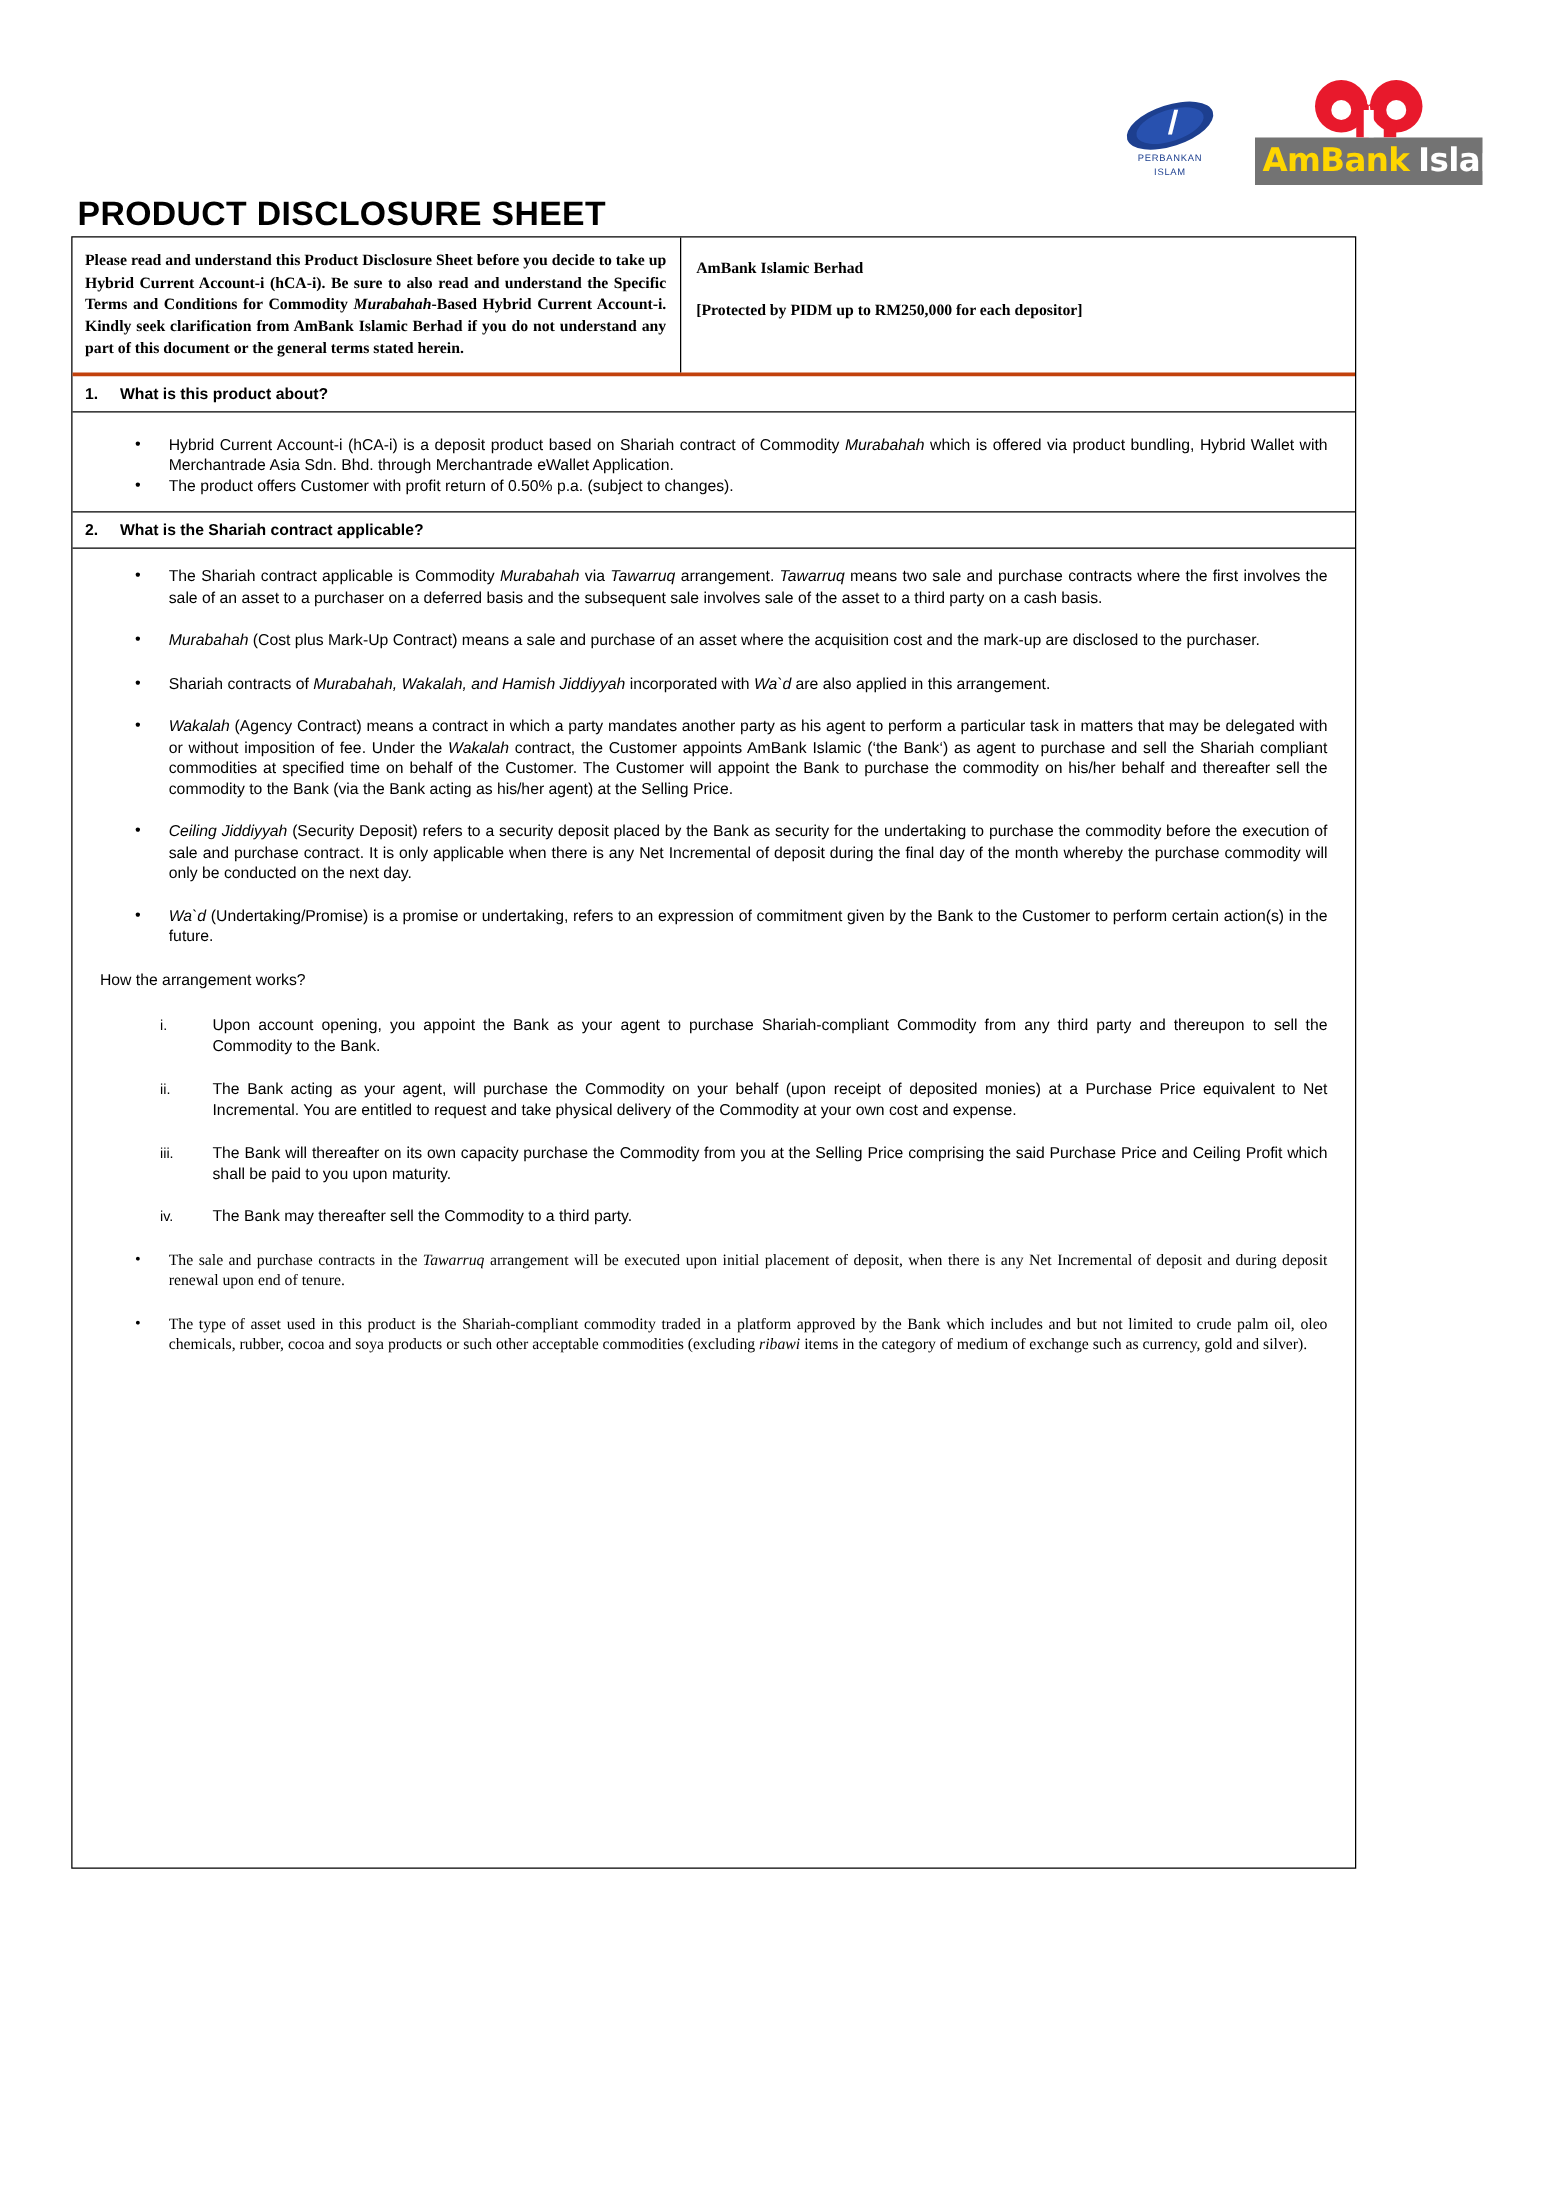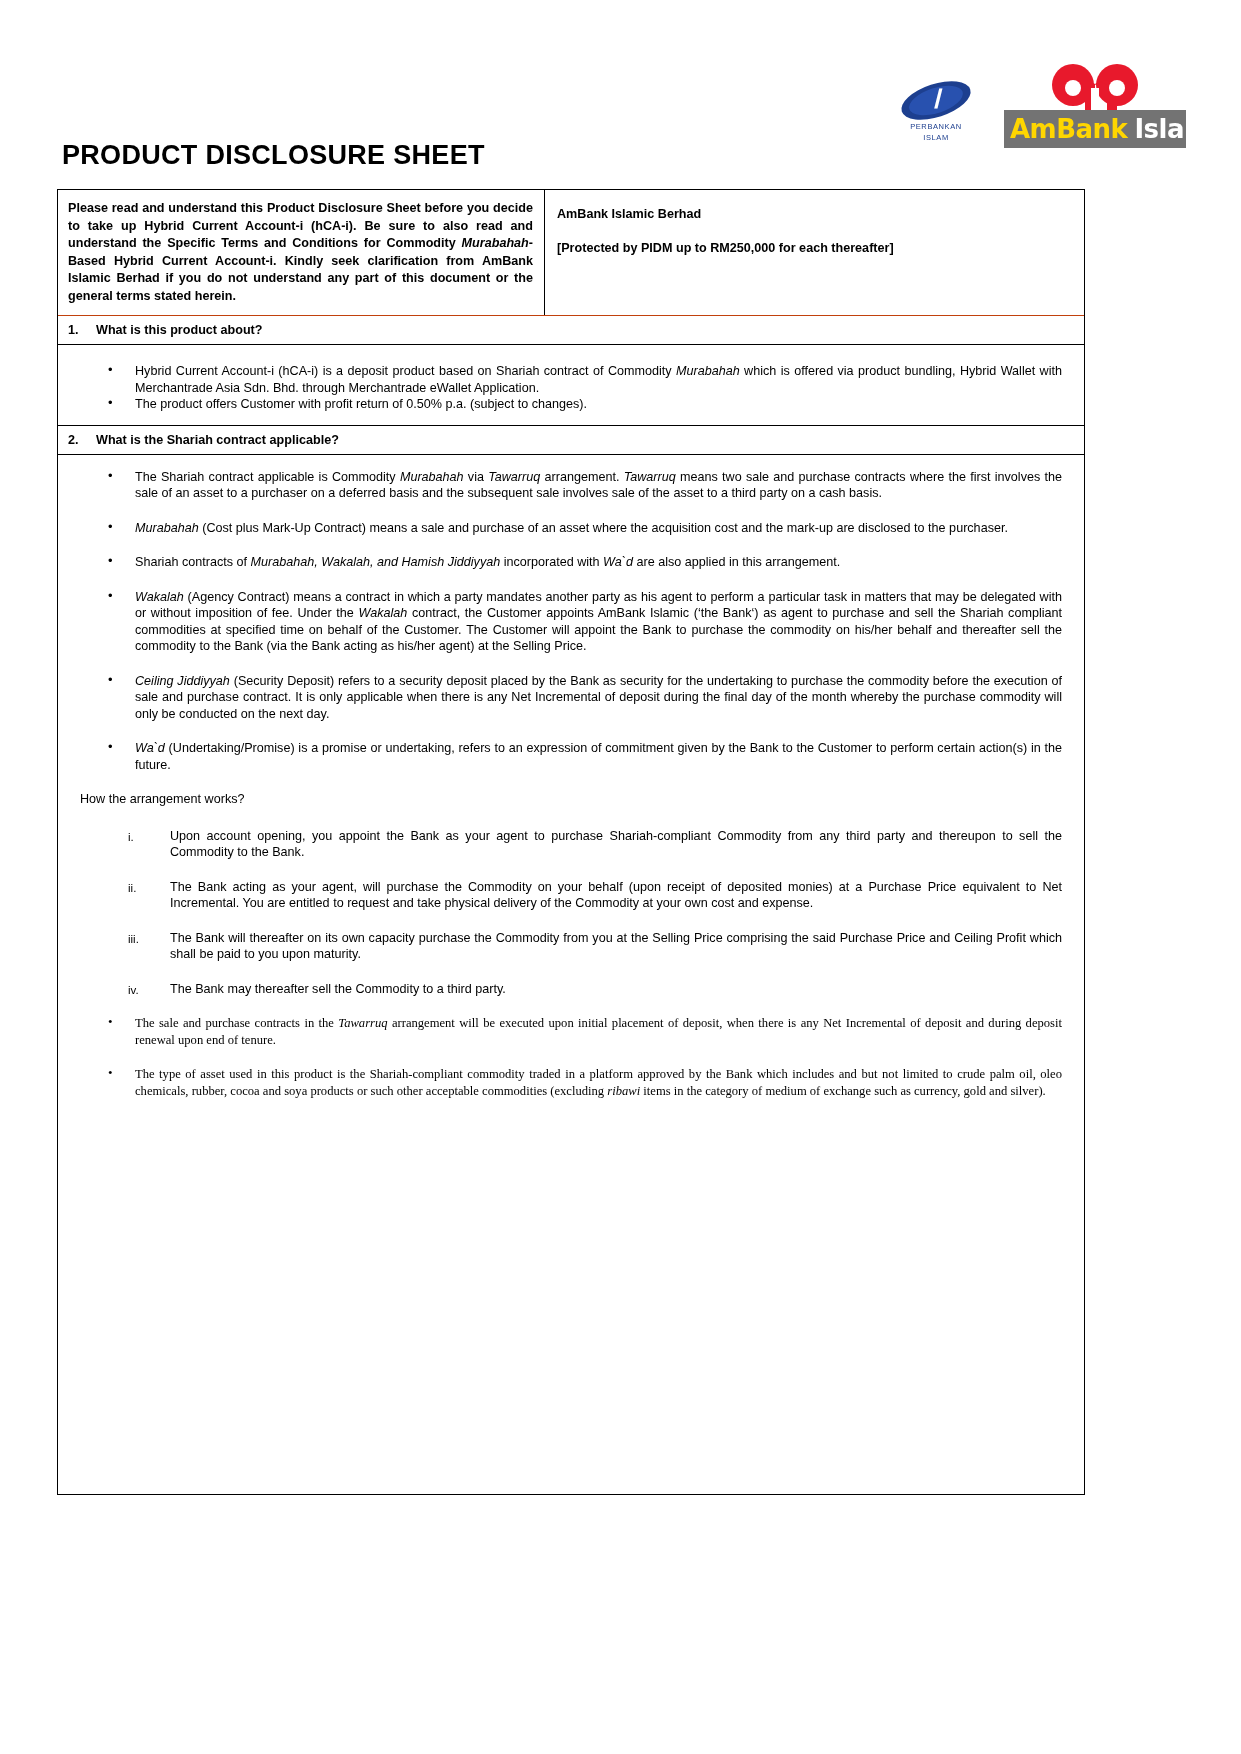--- a/index.html
+++ b/index.html
@@ -114,42 +114,43 @@
     color: #ffffff;
     font-size: 26px;
     font-weight: bold;
     font-family: "DejaVu Sans", sans-serif;
     letter-spacing: -0.5px;
   }
 
   
   .doc-title {
     position: absolute;
-    top: 140px;
+    top: 156px;
     left: 62px;
     font-size: 27px;
     font-weight: bold;
     font-family: "Liberation Sans", sans-serif;
     letter-spacing: .3px;
   }
 
   
   .frame {
     position: absolute;
     top: 189px;
     left: 57px;
     width: 1028px;
     height: 1306px;
     border: 1px solid #000;
     box-sizing: border-box;
   }
 
   .intro-row {
     display: flex;
-    border-bottom: 1px solid #c2410c;
+    border-bottom: 3px solid #c2410c;
+    font-family: Liberation Serif, serif;
   }
   .intro-left {
     width: 487px;
     box-sizing: border-box;
     border-right: 1px solid #000;
     padding: 10px 11px 10px 10px;
     font-size: 12.6px;
     font-weight: bold;
     line-height: 17.5px;
     text-align: justify;
@@ -277,21 +278,21 @@
   <div class="doc-title">PRODUCT DISCLOSURE SHEET</div>
 
   <div class="frame">
 
     <div class="intro-row">
       <div class="intro-left">
         Please read and understand this Product Disclosure Sheet before you decide to take up Hybrid Current Account-i (hCA-i). Be sure to also read and understand the Specific Terms and Conditions for Commodity <i>Murabahah</i>-Based Hybrid Current Account-i. Kindly seek clarification from AmBank Islamic Berhad if you do not understand any part of this document or the general terms stated herein.
       </div>
       <div class="intro-right">
         <p>AmBank Islamic Berhad</p>
-        <p>[Protected by PIDM up to RM250,000 for each thereafter]</p>
+        <p>[Protected by PIDM up to RM250,000 for each depositor]</p>
       </div>
     </div>
 
     <div class="section-head">
       <div class="num">1.</div>
       <div>What is this product about?</div>
     </div>
 
     <div class="section-body sec1">
       <ul class="blist">

